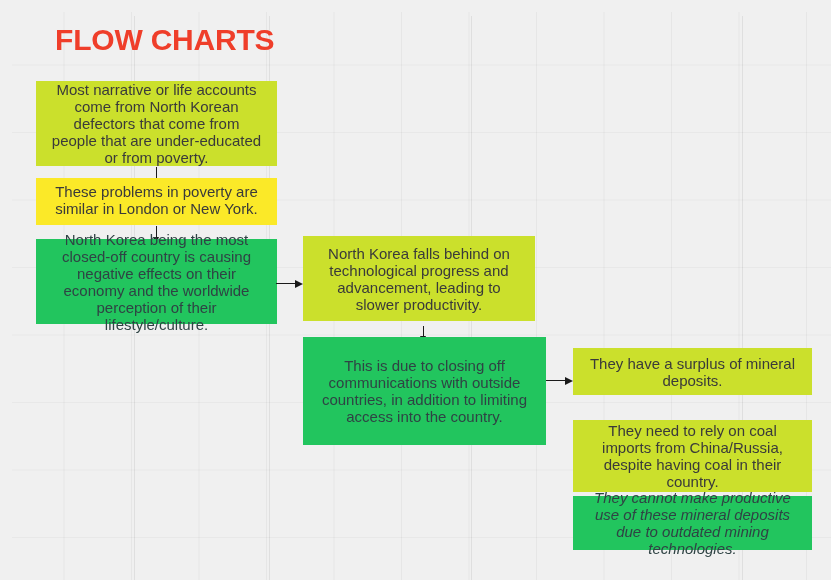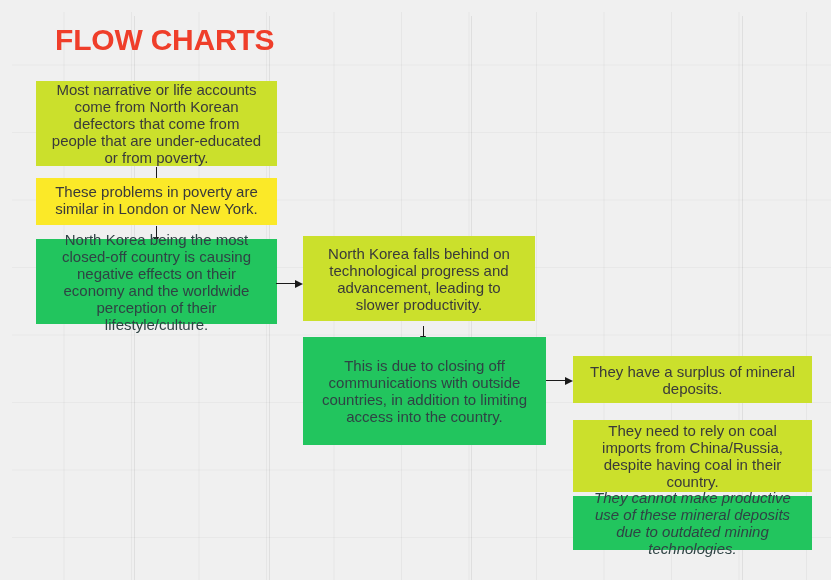--- a/index.html
+++ b/index.html
@@ -142,21 +142,21 @@
 </div>
 
 <div class="conn-v" style="left:411px; top:314px; height:11px;"></div>
 
 <div class="node cyan" style="left:291px; top:325px; width:243px; height:108px;">
   <span>This is due to closing off communications with outside countries, in addition to limiting access into the country.</span>
 </div>
 
 <div class="conn-h" style="left:534px; top:368px; width:20px;"></div>
 
-<div class="node green" style="left:561px; top:344px; width:239px; height:47px;">
+<div class="node green" style="left:561px; top:336px; width:239px; height:47px;">
   <span>They have a surplus of mineral deposits.</span>
 </div>
 
 <div class="node green" style="left:561px; top:408px; width:239px; height:72px;">
   <span>They need to rely on coal imports from China/Russia, despite having coal in their country.</span>
 </div>
 
 <div class="node cyan" style="left:561px; top:484px; width:239px; height:54px;font-style:italic;">
   <span>They cannot make productive use of these mineral deposits due to outdated mining technologies.</span>
 </div>

